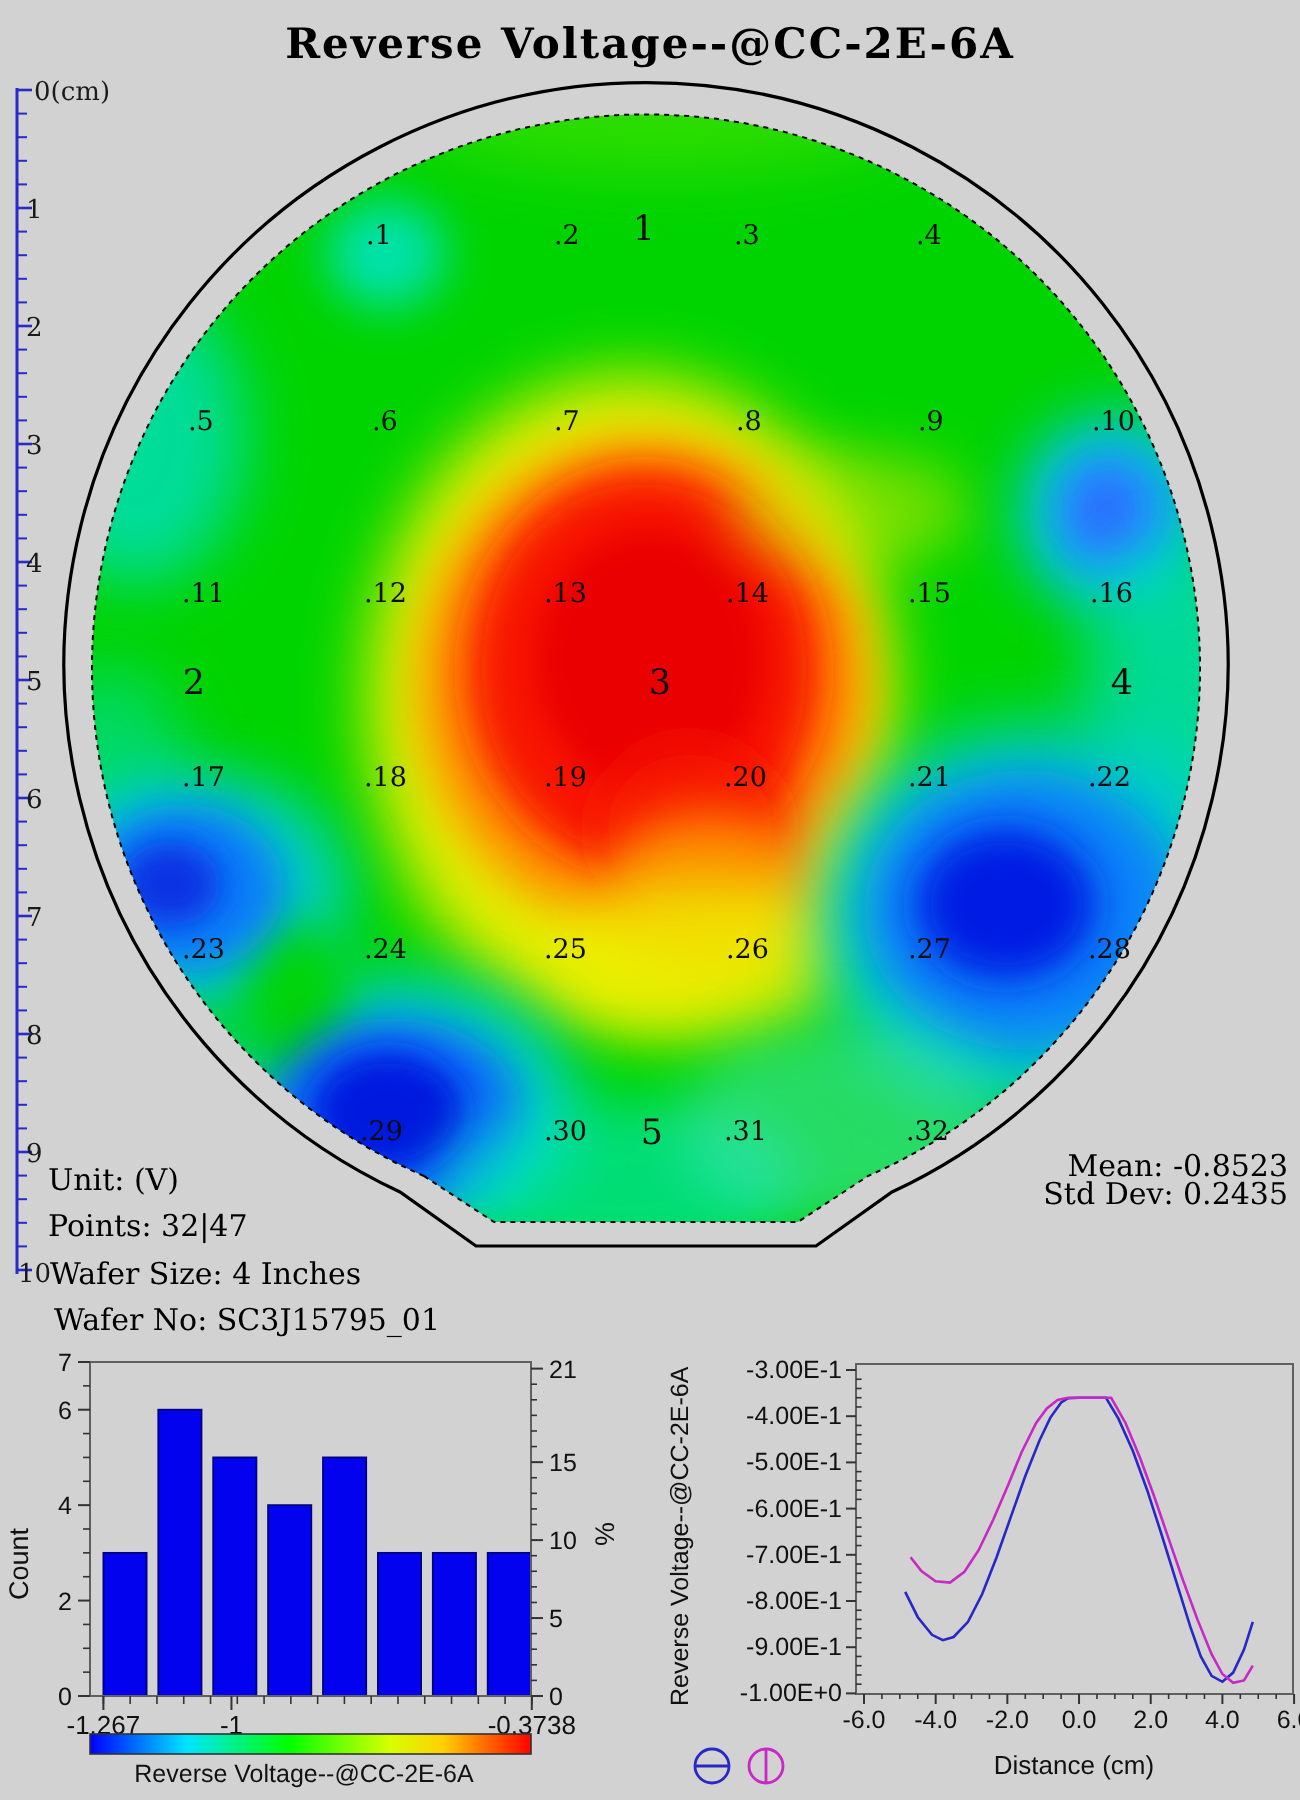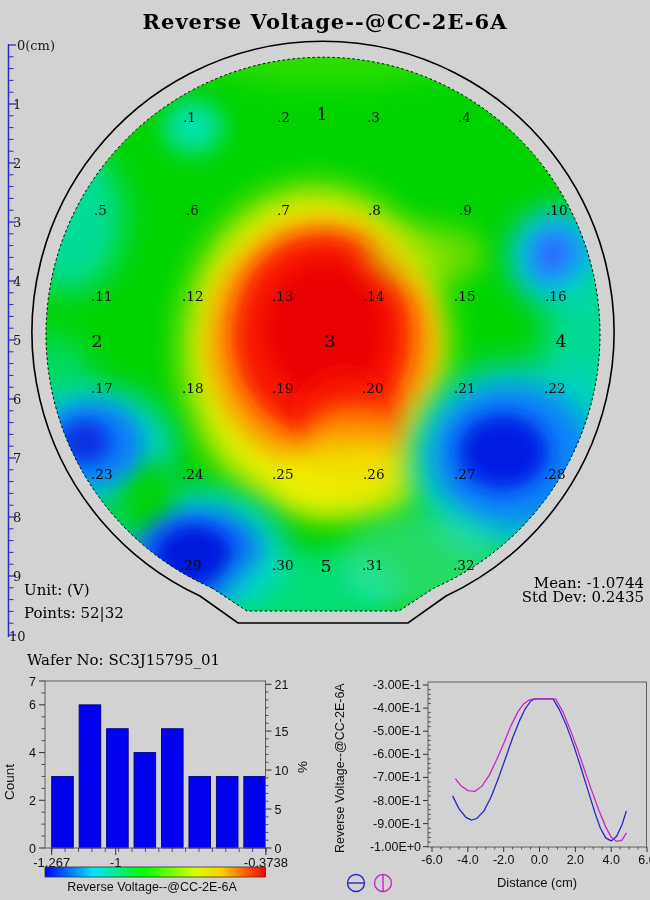--- a/index.html
+++ b/index.html
@@ -174,23 +174,24 @@
         <text x="453" y="570" font-family="&quot;DejaVu Serif&quot;,serif" font-size="13.5" fill="#0d0d0d">.32</text>
         <text x="322" y="120" text-anchor="middle" font-family="&quot;DejaVu Serif&quot;,serif" font-size="17.5" fill="#0d0d0d">1</text>
         <text x="97" y="347" text-anchor="middle" font-family="&quot;DejaVu Serif&quot;,serif" font-size="17.5" fill="#0d0d0d">2</text>
         <text x="330" y="347" text-anchor="middle" font-family="&quot;DejaVu Serif&quot;,serif" font-size="17.5" fill="#0d0d0d">3</text>
         <text x="561" y="347" text-anchor="middle" font-family="&quot;DejaVu Serif&quot;,serif" font-size="17.5" fill="#0d0d0d">4</text>
         <text x="326" y="572" text-anchor="middle" font-family="&quot;DejaVu Serif&quot;,serif" font-size="17.5" fill="#0d0d0d">5</text>
       </g>
   </svg>
 
   <div class="stat" style="left:24px;top:581px">Unit: (V)</div>
-  <div class="stat" style="left:24px;top:604px">Points: 52|32</div>
+  <div class="stat" style="left:24px;top:604px">Points: 32|47</div>
+  <div class="stat" style="left:25px;top:628px">Wafer Size: 4 Inches</div>
   <div class="stat" style="left:27px;top:651px">Wafer No: SC3J15795_01</div>
-  <div class="stat r" style="right:6px;top:574px">Mean: -1.0744</div>
+  <div class="stat r" style="right:6px;top:574px">Mean: -0.8523</div>
   <div class="stat r" style="right:6px;top:588px">Std Dev: 0.2435</div>
 
   <svg id="histSvg" width="320" height="230" viewBox="0 0 320 230">
     <defs>
       <linearGradient id="cbg" x1="0" y1="0" x2="1" y2="0">
           <stop offset="0%" stop-color="#0000ff"></stop>
           <stop offset="22%" stop-color="#00e5ff"></stop>
           <stop offset="45%" stop-color="#00ff00"></stop>
           <stop offset="68%" stop-color="#d8ff00"></stop>
           <stop offset="80%" stop-color="#ffd000"></stop>

